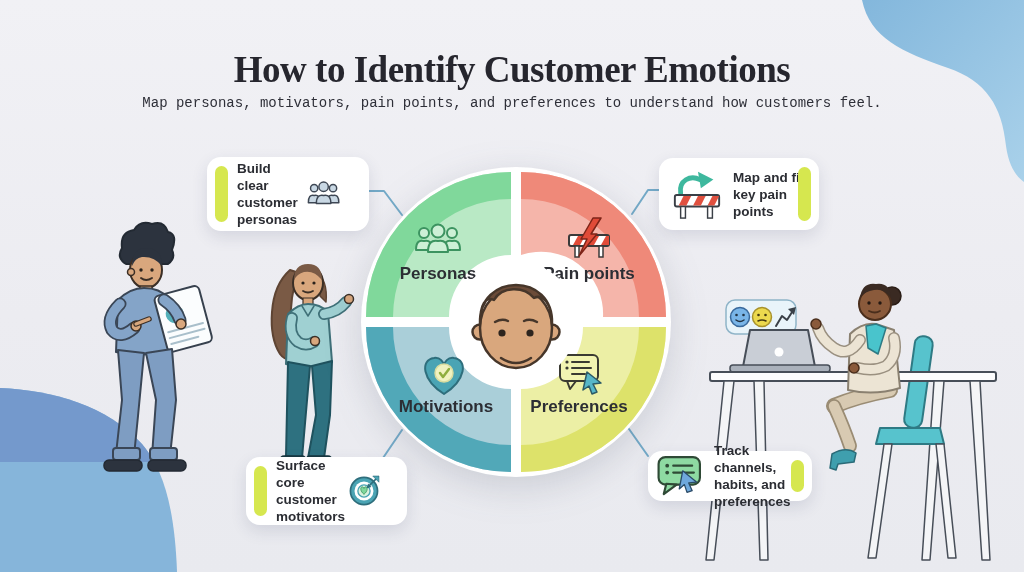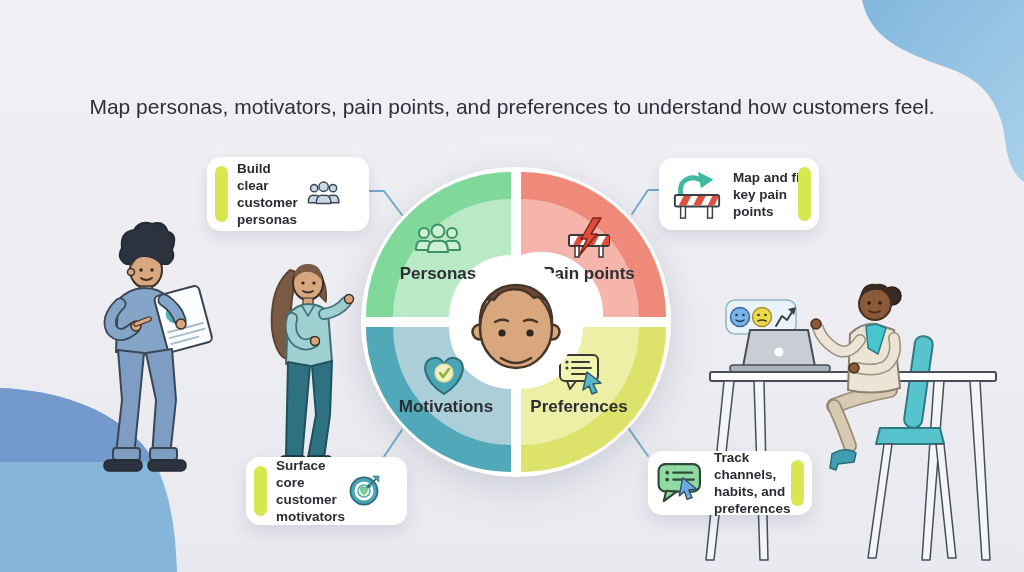--- a/index.html
+++ b/index.html
@@ -5,37 +5,37 @@
   html,body{margin:0;padding:0;}
   #stage{position:relative;width:1024px;height:572px;overflow:hidden;
     background:linear-gradient(180deg,#f1f1f5 0%,#ececf1 55%,#e9eaef 100%);
     font-family:"Liberation Sans",sans-serif;}
   .abs{position:absolute;}
   
   #title{left:0;right:0;top:48px;text-align:center;
     font-family:"Liberation Serif",serif;font-weight:700;font-size:37px;
     letter-spacing:-.5px;color:#26262e;z-index:6;}
   #subtitle{left:0;right:0;top:95px;text-align:center;
-    font-family:Liberation Sans, sans-serif;font-size:21px;color:#2e2f38;z-index:6;}
+    font-family:Liberation Mono, monospace;font-size:14px;color:#2e2f38;z-index:6;}
   
   .callout{position:absolute;background:#fff;border-radius:14px;
     box-shadow:0 6px 16px rgba(45,55,90,.13);display:flex;align-items:center;z-index:5;}
   .accent{position:absolute;top:9px;bottom:9px;width:13px;border-radius:7px;background:#d6e74f;}
   .accent.left{left:8px}.accent.right{right:8px}
   .callout-text{font-weight:700;font-size:13.5px;line-height:1.26;color:#2b2d33;}
   #c1{left:207px;top:157px;width:162px;height:74px;}
   #c1 .callout-text{margin-left:30px;width:92px;}
   #c1 .cicon{margin-left:auto;margin-right:26px;}
   #c2{left:659px;top:158px;width:160px;height:72px;}
   #c2 .cicon{margin-left:10px;}
   #c2 .callout-text{margin-left:8px;width:84px;}
   #c3{left:217px;top:457px;width:161px;height:68px;margin-left:29px;}
   #c3 .callout-text{margin-left:30px;width:94px;}
   #c3 .cicon{margin-left:auto;margin-right:24px;}
-  #c4{left:648px;top:451px;width:164px;height:64px;}
+  #c4{left:648px;top:451px;width:164px;height:50px;}
   #c4 .cicon{margin-left:8px;}
   #c4 .callout-text{margin-left:8px;width:106px;}
   
   #blobs{left:0;top:0;z-index:0;}
   .figure{z-index:1;}
   #connectors{left:0;top:0;z-index:2;}
   #wheel{left:346px;top:152px;z-index:3;filter:drop-shadow(0 10px 18px rgba(60,70,95,.18));}
   .wheel-label{font-family:"Liberation Sans",sans-serif;font-size:17px;font-weight:600;fill:#2c2e34;text-anchor:middle;}
 </style>
 </head>
@@ -240,20 +240,21 @@
       <circle cx="206" cy="180" r="7.5" fill="#d9a77d" stroke="#46362a" stroke-width="2.5"></circle>
       <ellipse cx="170" cy="176" rx="36" ry="40" fill="#d9a77d" stroke="#46362a" stroke-width="2.5"></ellipse>
       <path d="M134,172 C132,120 208,120 206,172 C206,150 196,142 188,146 C178,134 156,134 148,148 C140,144 134,152 134,172 Z" fill="#6b4b38" stroke="#46362a" stroke-width="2.5" stroke-linejoin="round"></path>
       <path d="M149,170 Q156,166 162,169 M178,169 Q184,166 191,170" fill="none" stroke="#46362a" stroke-width="2.5"></path>
       <circle cx="156" cy="181" r="3.6" fill="#2c241e"></circle>
         <circle cx="184" cy="181" r="3.6" fill="#2c241e"></circle>
       <path d="M155,206 Q170,216 185,206" fill="none" stroke="#46362a" stroke-width="2.5"></path>
     </g>
   </svg>
 
+  <div id="title" class="abs">How to Identify Customer Emotions</div>
   <div id="subtitle" class="abs">Map personas, motivators, pain points, and preferences to understand how customers feel.</div>
 
   <div id="c1" class="callout">
     <span class="accent left"></span>
     <div class="callout-text">Build clear customer personas</div>
     <svg class="cicon" width="54" height="44" viewBox="-27 -22 54 44">
       <g fill="#c9d8e4" stroke="#3e4754" stroke-width="2" stroke-linejoin="round">
         <circle cx="-13" cy="-8" r="5"></circle>
           <path d="M-21,12 Q-21,0 -13,2 Q-5,0 -5,12 Z"></path>
         <circle cx="13" cy="-8" r="5"></circle>

